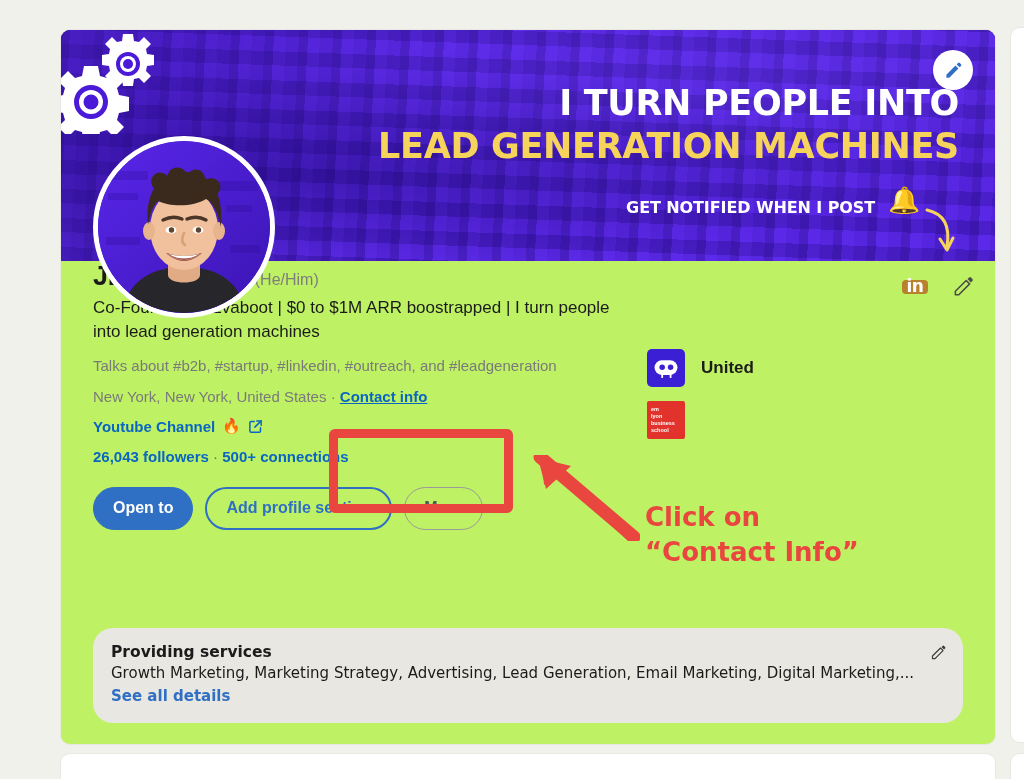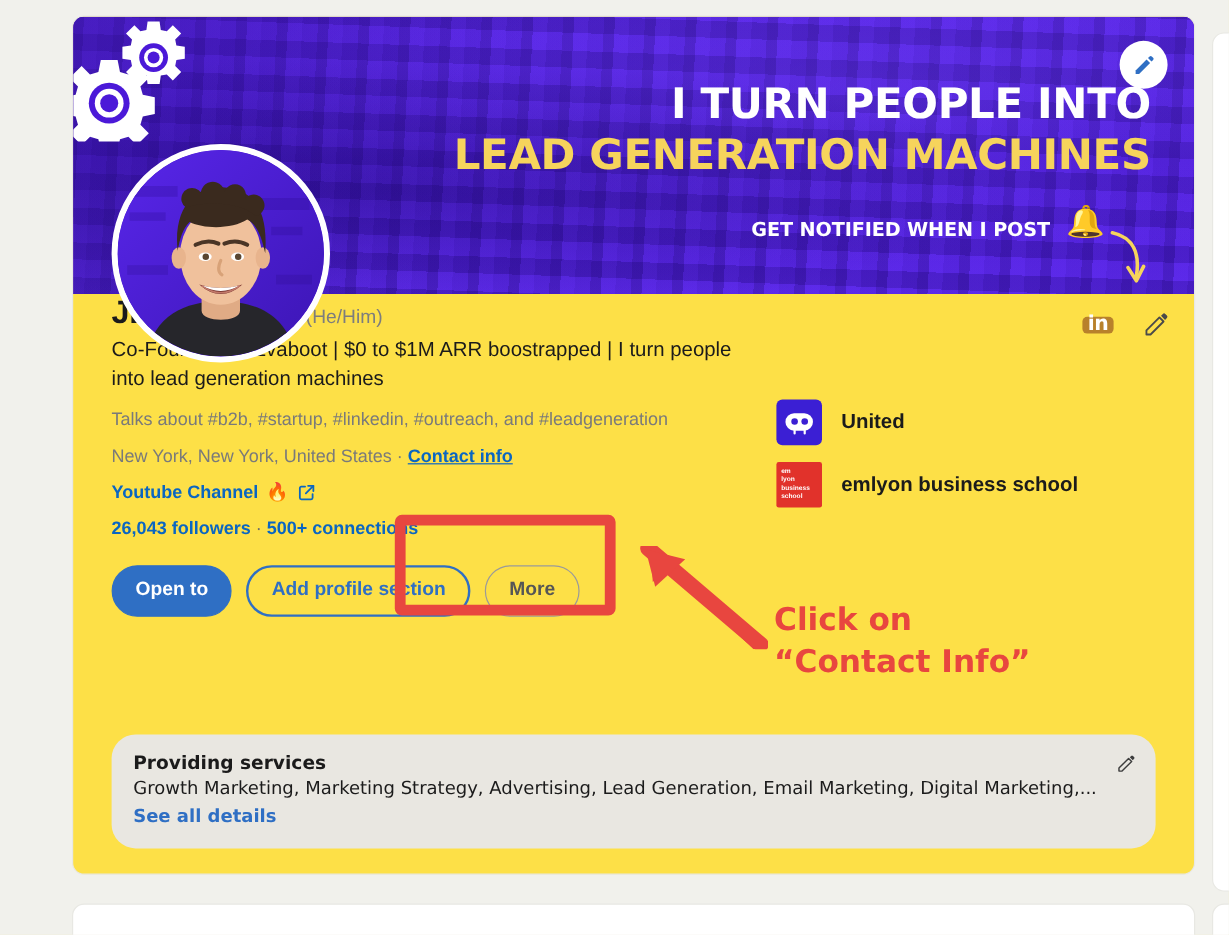--- a/index.html
+++ b/index.html
@@ -6,23 +6,23 @@
   html, body {
     width: 1024px; height: 779px;
     background: #f1f1ec;
     font-family: "Liberation Sans", sans-serif;
     overflow: hidden;
   }
   .page { position: relative; width: 1024px; height: 779px; }
 
   
   .profile-card {
-    position: absolute; left: 60px; top: 13px;
+    position: absolute; left: 60px; top: 29px;
     width: 936px; height: 716px;
-    background: #fde047;
+    background: #bef264;
     border: 1px solid #e8e8e3;
     border-radius: 10px;
     overflow: hidden;
   }
   
   .peek-card {
     position: absolute; left: 1010px; top: 27px;
     width: 60px; height: 716px;
     background: #ffffff;
     border: 1px solid #e8e8e3;
@@ -390,21 +390,20 @@
         </div>
         <div class="company">
           <div class="logo-em">
             <div class="em-lines">
               <div>em</div>
               <div>lyon</div>
               <div>business</div>
               <div>school</div>
             </div>
           </div>
-          <span class="company-name">emlyon business school</span>
         </div>
       </div>
     </div>
 
     <div class="services">
       <div class="services-title">Providing services</div>
       <div class="services-list">Growth Marketing, Marketing Strategy, Advertising, Lead Generation, Email Marketing, Digital Marketing,...</div>
       <div class="services-link">See all details</div>
       <div class="services-edit">
         <svg width="17" height="17" viewBox="0 0 24 24">

